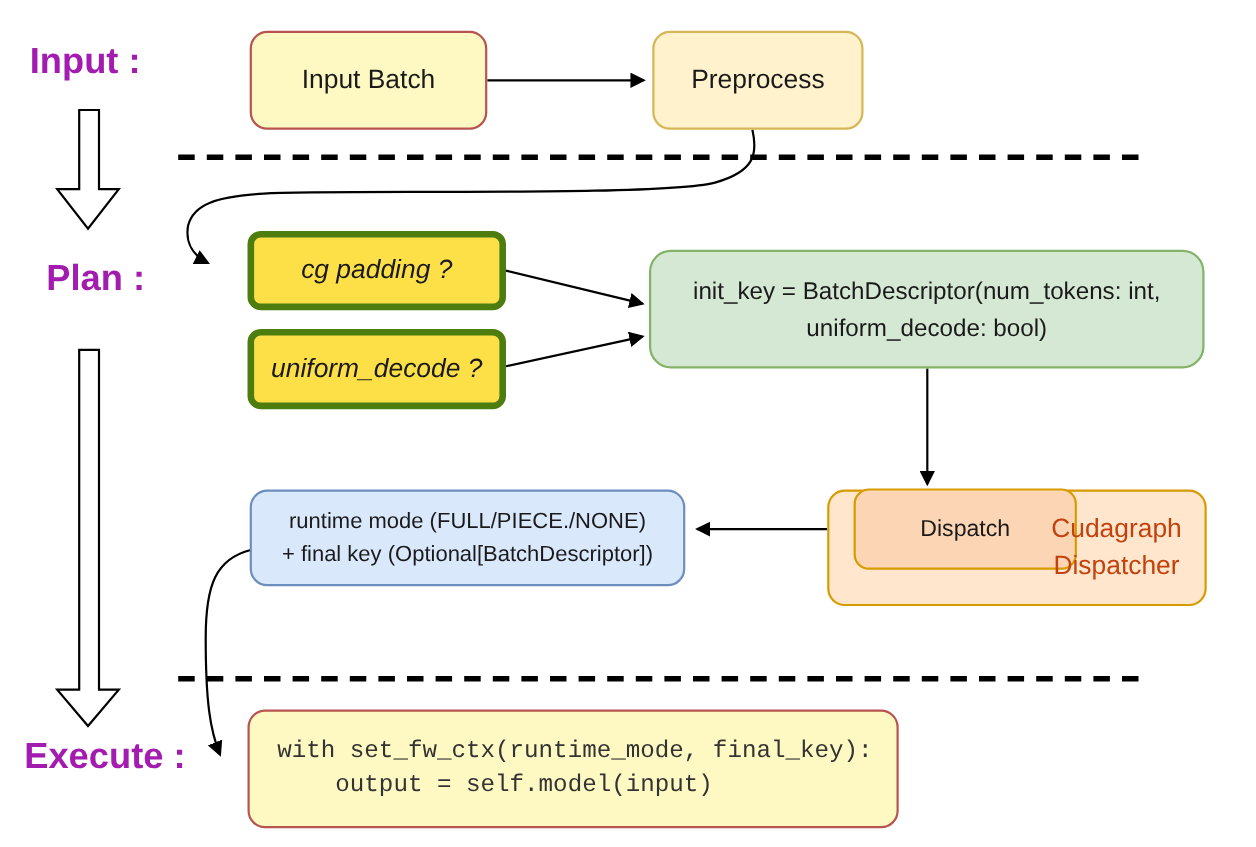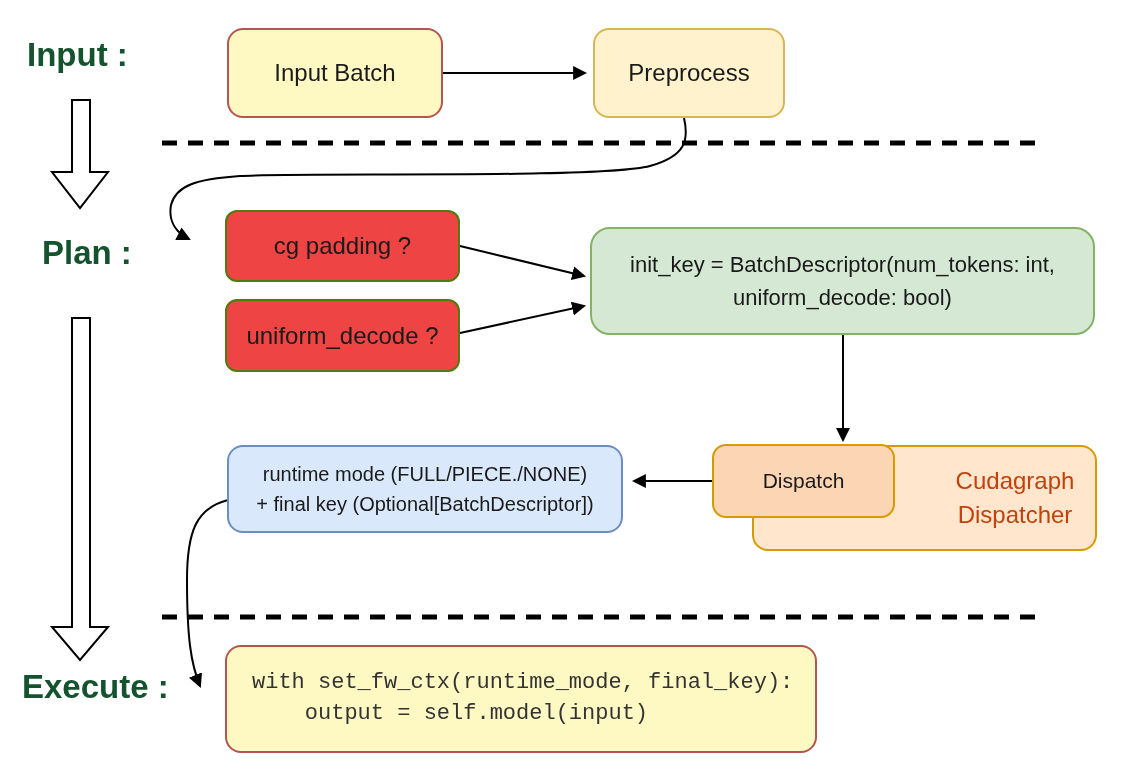--- a/index.html
+++ b/index.html
@@ -14,53 +14,53 @@
   #connector-layer {
     position: absolute;
     left: 0; top: 0;
     width: 1142px; height: 770px;
     pointer-events: none;
   }
   .stage-label {
     position: absolute;
     font-size: 33px;
     font-weight: bold;
-    color: #14532d;
+    color: #a21caf;
     white-space: nowrap;
   }
   .node {
     position: absolute;
     box-sizing: border-box;
     display: flex;
     flex-direction: column;
     align-items: center;
     justify-content: center;
     text-align: center;
     color: #1a1a1a;
     line-height: 1.5;
   }
   .node span { display: block; white-space: nowrap; }
 
   
   .red    { background: #fef9c3; border: 2px solid #B85450; }
   .yellow { background: #FFF2CC; border: 2px solid #D6B656; }
-  .purple { background: #ef4444; border: 2px solid #4d7c0f; }
+  .purple { background: #fde047; border: 6px solid #4d7c0f; font-style: italic; }
   .green  { background: #D5E8D4; border: 2px solid #82B366; }
   .blue   { background: #DAE8FC; border: 2px solid #6C8EBF; }
   .orange { background: #FFE6CC; border: 2px solid #D79B00; }
   .peach  { background: #FCD5B5; border: 2px solid #D79B00; }
 
   #node-input-batch   { left: 227px; top: 28px;  width: 216px; height: 90px;  border-radius: 16px; font-size: 24px; }
   #node-preprocess    { left: 593px; top: 28px;  width: 192px; height: 90px;  border-radius: 16px; font-size: 24px; }
   #node-cg-padding    { left: 225px; top: 210px; width: 235px; height: 72px;  border-radius: 12px; font-size: 24px; }
   #node-uniform-decode{ left: 225px; top: 299px; width: 235px; height: 73px;  border-radius: 12px; font-size: 24px; }
   #node-init-key      { left: 590px; top: 227px; width: 505px; height: 108px; border-radius: 20px; font-size: 22px; }
   #node-runtime-mode  { left: 227px; top: 445px; width: 396px; height: 88px; border-radius: 16px; font-size: 20px; }
   #node-cudagraph     { left: 752px; top: 445px; width: 345px; height: 106px; border-radius: 16px; }
-  #node-dispatch      { left: 712px; top: 444px; width: 183px; height: 74px;  border-radius: 14px; font-size: 21px; z-index: 2; }
+  #node-dispatch      { left: 776px; top: 444px; width: 203px; height: 74px;  border-radius: 14px; font-size: 21px; z-index: 2; }
   #cudagraph-label    { left: 933px; top: 445px; width: 164px; height: 106px; font-size: 24px;
                         position: absolute; display: flex; flex-direction: column;
                         align-items: center; justify-content: center; text-align: center;
                         color: #c2410c; line-height: 1.4; z-index: 2; }
   #node-execute-code  {
     left: 225px; top: 645px; width: 592px; height: 108px; border-radius: 16px;
     align-items: flex-start; padding-left: 25px; text-align: left;
     font-family: "Liberation Mono", monospace; font-size: 22px; line-height: 1.4;
     color: #333333;
   }

